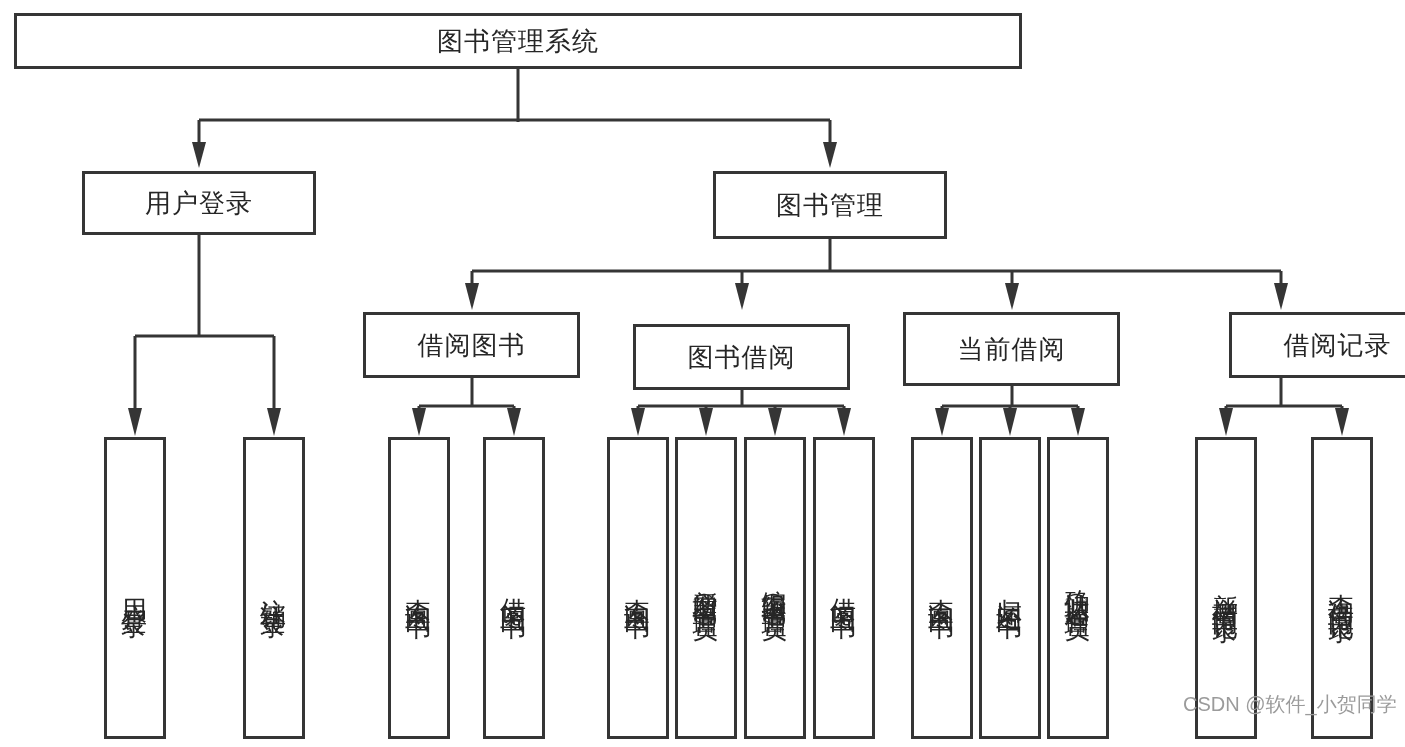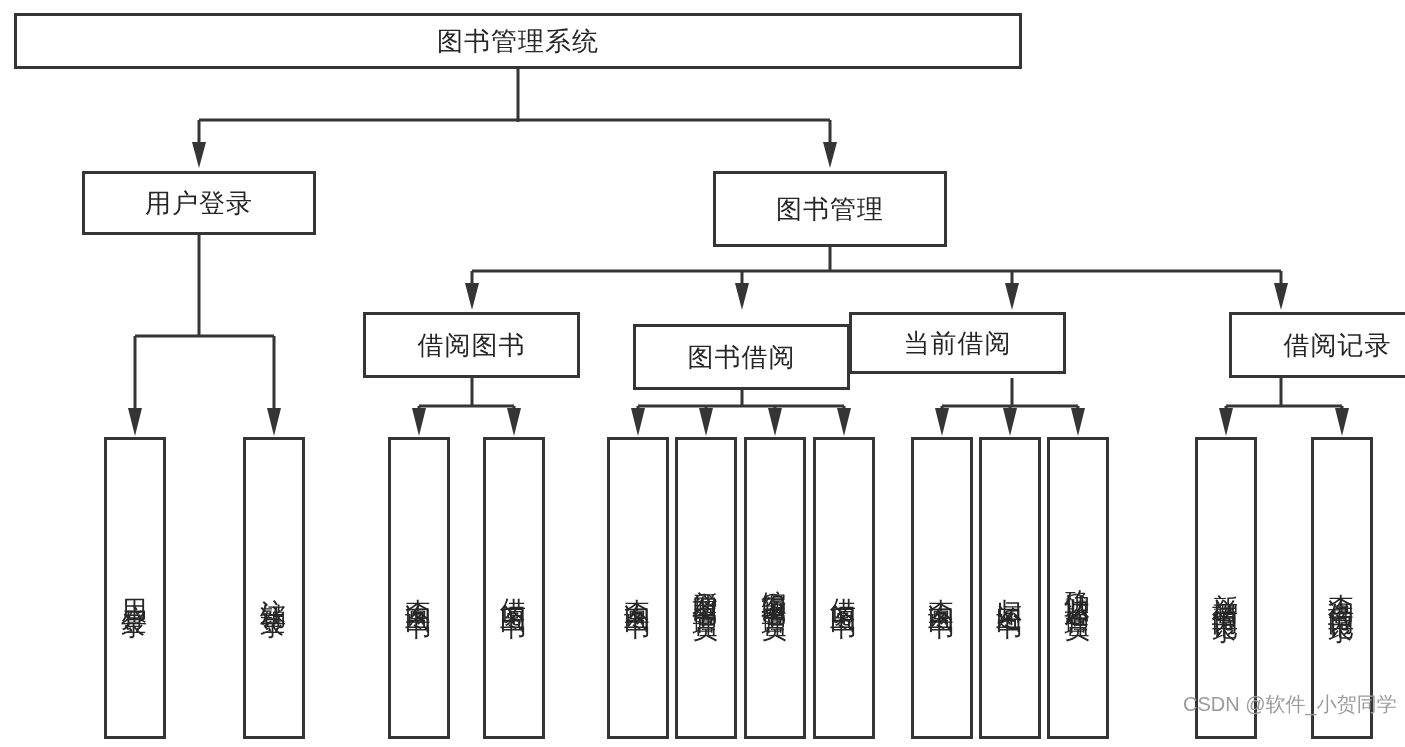--- a/index.html
+++ b/index.html
@@ -82,31 +82,31 @@
     <polygon points="1335,408 1349,408 1342,436"></polygon>
   </svg>
 
   <div class="node h" style="left:14px;top:13px;width:1008px;height:56px">
     <span class="lbl">图书管理系统</span>
   </div>
 
   <div class="node h" style="left:82px;top:171px;width:234px;height:64px">
     <span class="lbl">用户登录</span>
   </div>
-  <div class="node h" style="left:713px;top:171px;width:234px;height:76px">
+  <div class="node h" style="left:713px;top:171px;width:234px;height:68px">
     <span class="lbl">图书管理</span>
   </div>
 
   <div class="node h" style="left:363px;top:312px;width:217px;height:66px">
     <span class="lbl">借阅图书</span>
   </div>
   <div class="node h" style="left:633px;top:324px;width:217px;height:66px">
     <span class="lbl">图书借阅</span>
   </div>
-  <div class="node h" style="left:849px;top:312px;width:217px;height:62px">
+  <div class="node h" style="left:903px;top:312px;width:217px;height:74px">
     <span class="lbl">当前借阅</span>
   </div>
   <div class="node h" style="left:1229px;top:312px;width:217px;height:66px">
     <span class="lbl">借阅记录</span>
   </div>
 
   <div class="node v" style="left:104px;top:437px;width:62px;height:302px">
     <span class="lbl">用户登录</span>
   </div>
   <div class="node v" style="left:243px;top:437px;width:62px;height:302px">

